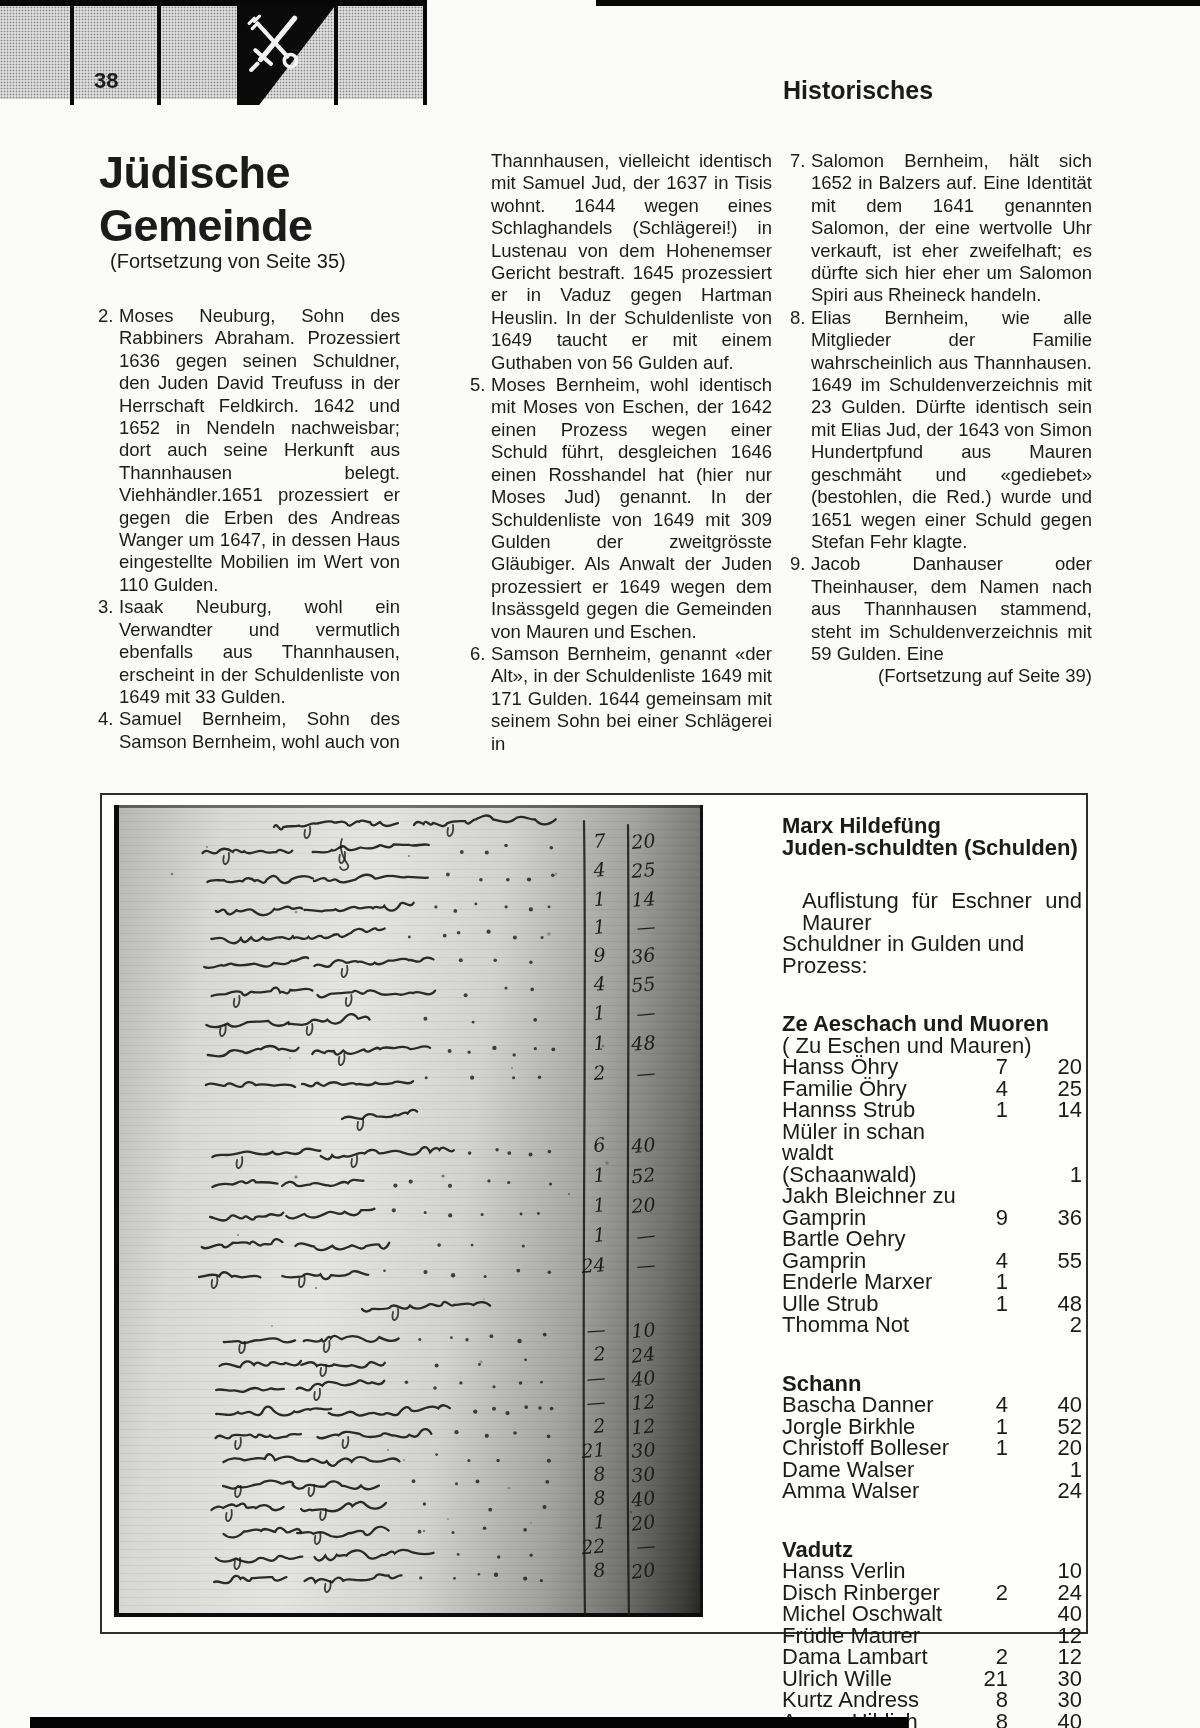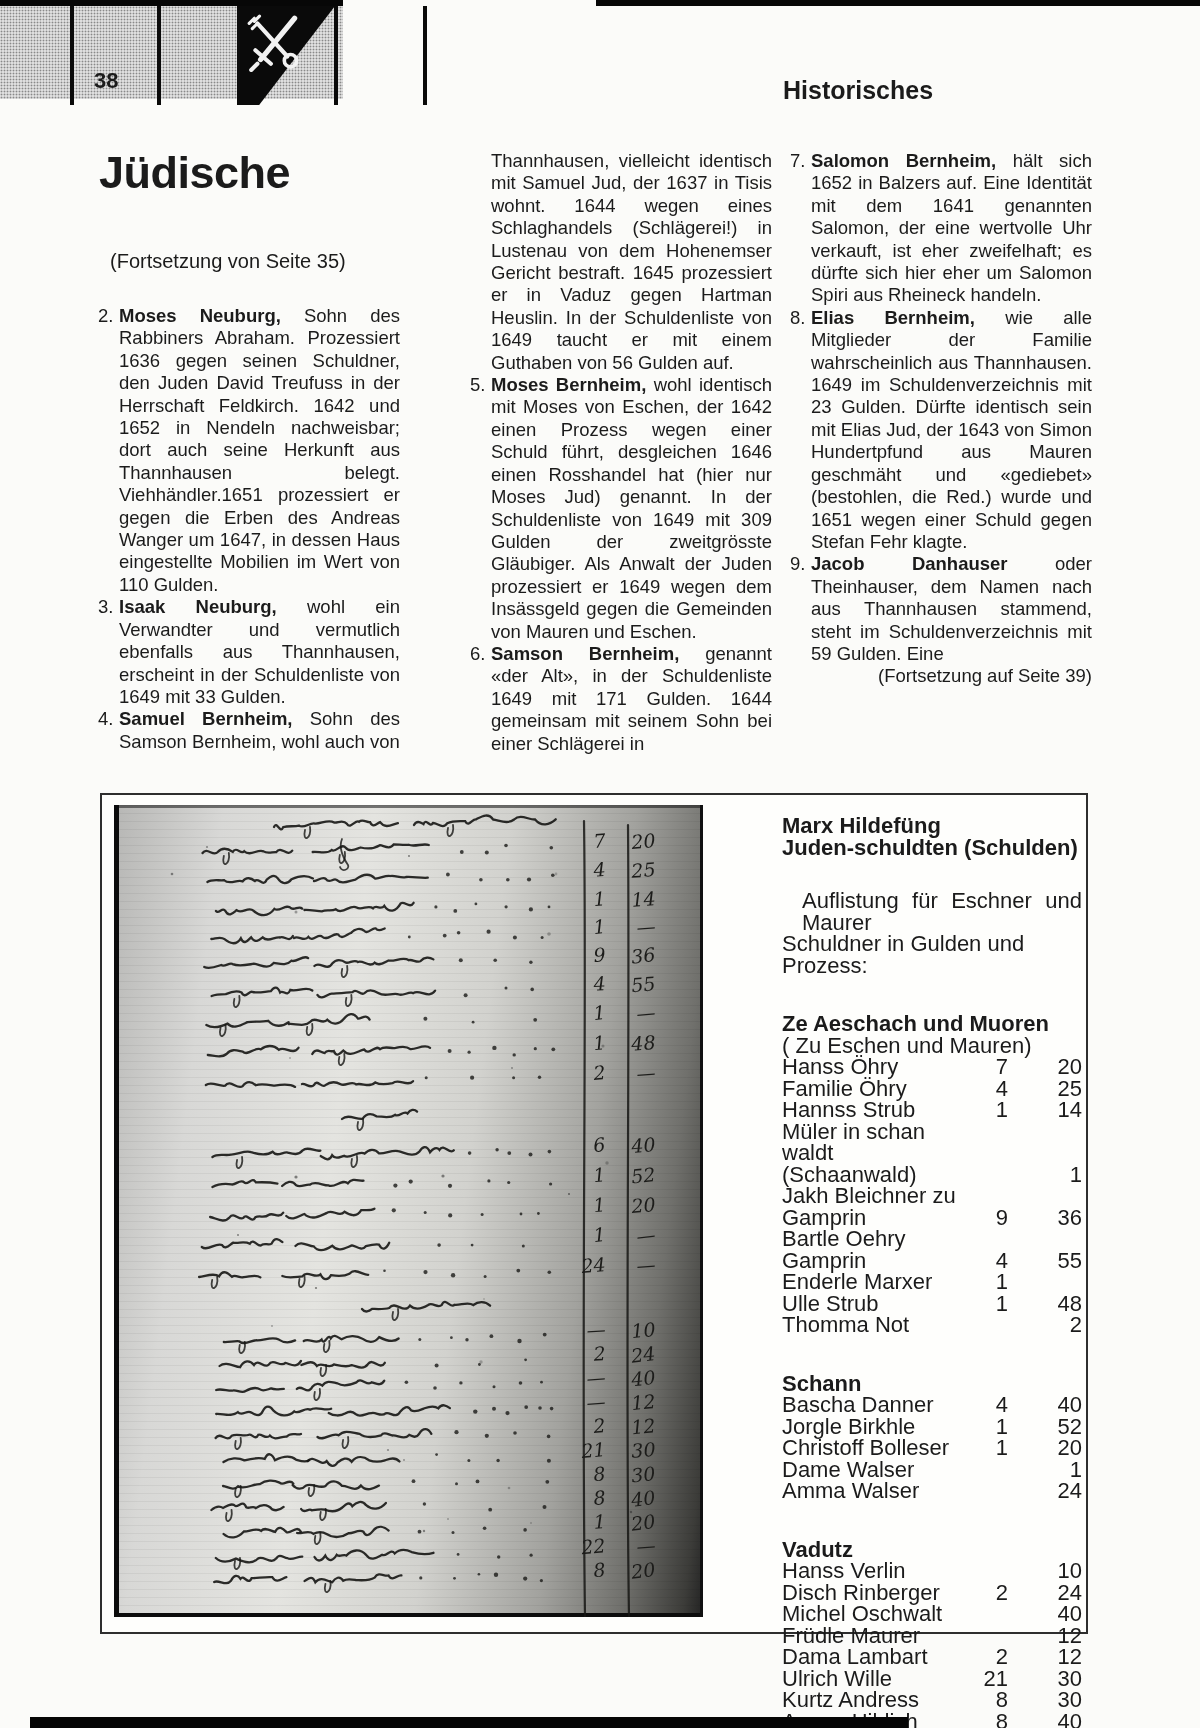--- a/index.html
+++ b/index.html
@@ -3,21 +3,21 @@
 <meta charset="utf-8">
 <style>
   html,body{margin:0;padding:0;}
   body{
     width:1200px;height:1728px;position:relative;overflow:hidden;
     background:#fbfbf9;color:#1b1b1b;
     font-family:"Liberation Sans",sans-serif;
   }
   
   .band{
-    position:absolute;left:0;top:0;width:343px;height:99px;box-sizing:border-box;
+    position:absolute;left:0;top:0;width:427px;height:99px;box-sizing:border-box;
     background-color:#dedede;
     background-image:radial-gradient(circle,#898989 .8px,rgba(0,0,0,0) 1.1px);
     background-size:3px 3px;
     border-top:6px solid #070707;
   }
   .vline{position:absolute;top:0;width:4px;height:99px;background:#0a0a0a;}
   .pagenum{position:absolute;left:94px;top:62px;font-size:22px;font-weight:bold;}
   .tri{
     position:absolute;left:239px;top:0;width:96px;height:99px;background:#0a0a0a;
     clip-path:polygon(0 0,100% 0,21% 100%,0 100%);
@@ -30,21 +30,21 @@
   .title{position:absolute;left:99px;top:146px;font-size:45px;line-height:53px;font-weight:bold;letter-spacing:-.5px;}
   .subtitle{position:absolute;left:110px;top:250px;font-size:20px;}
   .col{position:absolute;top:150px;width:302px;font-size:18.5px;line-height:22.4px;text-align:justify;}
   #col1{left:98px;}
   #col1 > :first-child{margin-top:155px;}
   #col2{left:455px;margin-left:15px;}
   #col3{left:790px;}
   .item{position:relative;padding-left:21px;}
   .item .num{position:absolute;left:0;}
   .cont{padding-left:21px;}
-  .b{font-weight:bold;}
+  .b{font-weight:normal;}
   .rightline{text-align:right;padding-left:21px;}
 
   
   .frame{
     position:absolute;left:100px;top:793px;width:988px;height:841px;
     border:2px solid #2e2e2e;box-sizing:border-box;background:#fefefc;
   }
   .photo{
     position:absolute;left:12px;top:10px;width:589px;height:812px;
     background:linear-gradient(97deg,#b6b6b4 0%,#d8d8d6 16%,#e4e4e0 38%,#d2d2ce 58%,#a2a29e 76%,#70706c 88%,#3c3c39 97%,#222 100%);
@@ -91,20 +91,21 @@
       <circle cx="45" cy="49" r="6" stroke-width="3.5"></circle>
       <path d="M13,13 L8,18 M10,8 L5,13 M15,6 L10,11" stroke-width="3"></path>
     </g>
   </svg>
 </div>
 <div class="topline"></div>
 <div class="section-title">Historisches</div>
 
 <div class="title">
   <div>Jüdische</div>
+  <div>Gemeinde</div>
 </div>
 <div class="subtitle">(Fortsetzung von Seite 35)</div>
 
 <div id="col1" class="col">
     <div class="item"><span class="num">2.</span><span class="b">Moses Neuburg, </span>Sohn des Rabbiners Abraham. Prozessiert 1636 gegen seinen Schuldner, den Juden David Treufuss in der Herrschaft Feldkirch. 1642 und 1652 in Nendeln nachweisbar; dort auch seine Herkunft aus Thannhausen belegt. Viehhändler.1651 prozessiert er gegen die Erben des Andreas Wanger um 1647, in dessen Haus eingestellte Mobilien im Wert von 110 Gulden.</div>
     <div class="item"><span class="num">3.</span><span class="b">Isaak Neuburg, </span>wohl ein Verwandter und vermutlich ebenfalls aus Thannhausen, erscheint in der Schuldenliste von 1649 mit 33 Gulden.</div>
     <div class="item"><span class="num">4.</span><span class="b">Samuel Bernheim, </span>Sohn des Samson Bernheim, wohl auch von</div>
   </div>
 <div id="col2" class="col">
     <div class="cont">Thannhausen, vielleicht identisch mit Samuel Jud, der 1637 in Tisis wohnt. 1644 wegen eines Schlaghandels (Schlägerei!) in Lustenau von dem Hohenemser Gericht bestraft. 1645 prozessiert er in Vaduz gegen Hartman Heuslin. In der Schuldenliste von 1649 taucht er mit einem Guthaben von 56 Gulden auf.</div>

